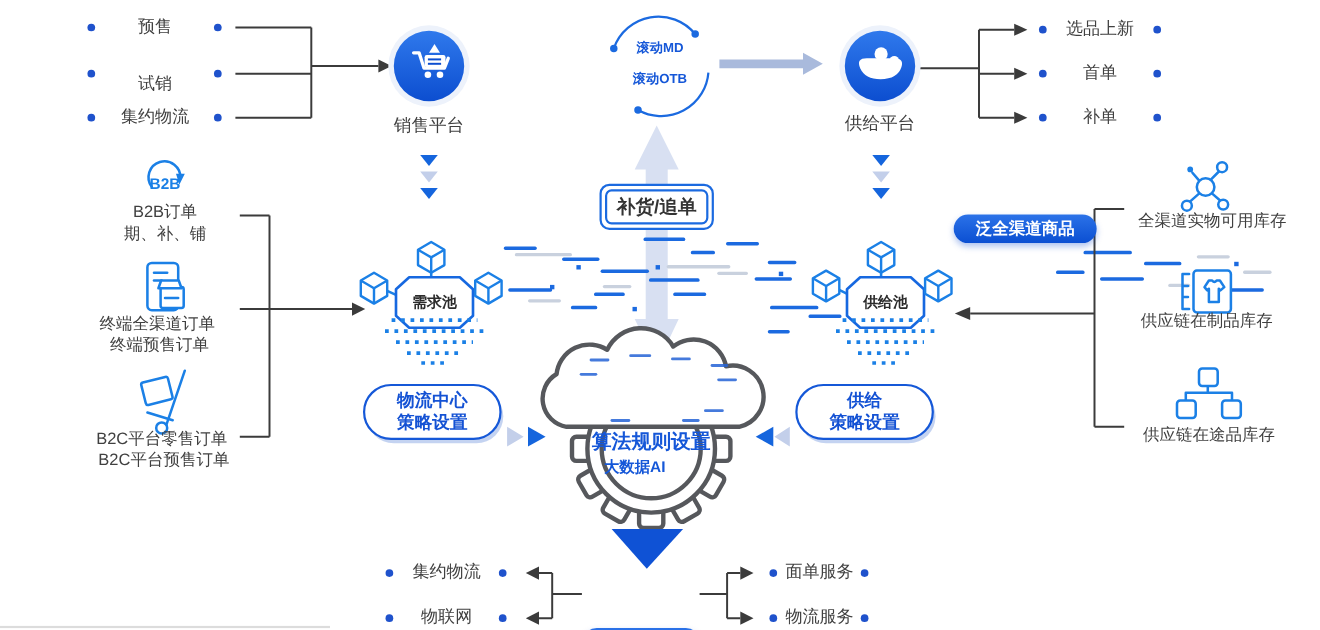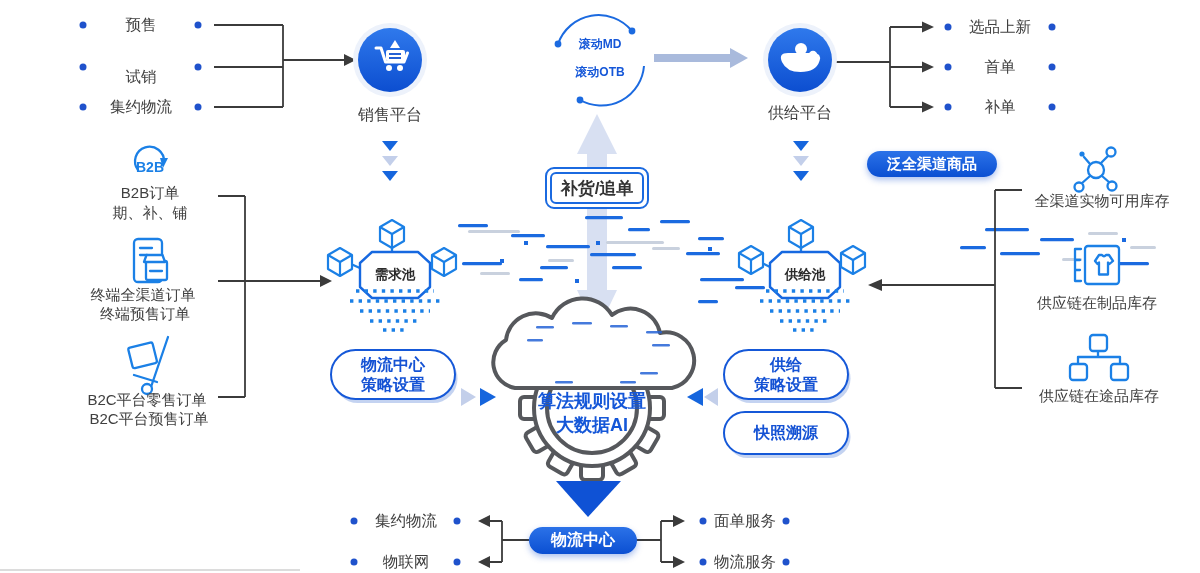--- a/index.html
+++ b/index.html
@@ -5,21 +5,21 @@
   html,body{margin:0;padding:0;background:#fff;}
   #stage{position:relative;width:1200px;height:573px;background:#fff;overflow:hidden;
          font-family:"Liberation Sans","DejaVu Sans",sans-serif;}
   #stage svg text{font-family:"Liberation Sans","DejaVu Sans",sans-serif;}
   .dot{position:absolute;width:7px;height:7px;border-radius:50%;background:#1F52CC;transform:translate(-50%,-50%);}
   .lbl{position:absolute;transform:translate(-50%,-50%);font-size:15.5px;color:#404040;white-space:nowrap;line-height:1.2;}
   .lbl.sm{font-size:15px;}
   .blue-bold{position:absolute;transform:translate(-50%,-50%);font-weight:bold;color:#1557D8;white-space:nowrap;}
   .pool-lbl{position:absolute;transform:translate(-50%,-50%);font-size:13.5px;font-weight:bold;color:#2b2b2b;white-space:nowrap;}
   .pill-solid{position:absolute;display:flex;align-items:center;justify-content:center;color:#fff;font-weight:bold;
-      background:linear-gradient(180deg,#2B72E8,#0B4FD2);box-shadow:0 3px 6px rgba(20,80,210,.35);white-space:nowrap;}
+      background:linear-gradient(180deg,#2B72E8,#0B4FD2);box-shadow:0 3px 6px rgba(20,80,210,.35);white-space:nowrap;margin-top:44px;}
   .pill-outline{position:absolute;display:flex;flex-direction:column;align-items:center;justify-content:center;
       background:#fff;border:2.5px solid #1558D8;border-radius:26px;color:#1452D4;font-weight:bold;font-size:16px;
       line-height:1.25;box-shadow:2.5px 4px 0 -1px rgba(21,80,200,.25);white-space:nowrap;}
   .dbox{position:absolute;background:#fff;border:2px solid #1b6ae0;border-radius:9px;padding:3px;}
   .dbox-inner{width:100%;height:100%;border:2px solid #1b6ae0;border-radius:6px;display:flex;align-items:center;
       justify-content:center;font-weight:bold;font-size:17px;color:#333;box-sizing:border-box;white-space:nowrap;}
   .tooth{fill:#fff;stroke:#56585C;stroke-width:4;}
   .ln{stroke:#3b3b3b;stroke-width:1.8;fill:none;}
   .ah{fill:#3b3b3b;}
   .dsh{fill:#1B6AE0;}
@@ -323,36 +323,33 @@
 
 <div class="pool-lbl" style="left:395px;top:275px">需求池</div>
 <div class="pool-lbl" style="left:805px;top:275px">供给池</div>
 
 <div class="dbox" style="left:545px;top:167px;width:104px;height:42px;box-sizing:border-box">
   <div class="dbox-inner">补货/追单</div>
 </div>
 
 
 <div class="blue-bold" style="left:592px;top:401px;font-size:18px">算法规则设置</div>
-<div class="blue-bold" style="left:592px;top:425px;font-size:18px">大数据AI</div>
+<div class="blue-bold" style="left:577px;top:425px;font-size:14px">大数据AI</div>
 
 <div class="pill-outline" style="left:330px;top:349px;width:122px;height:47px">
   <span>物流中心</span>
   <span>策略设置</span>
 </div>
 <div class="pill-outline" style="left:723px;top:349px;width:122px;height:47px">
   <span>供给</span>
   <span>策略设置</span>
 </div>
-<div class="pill-outline" style="left:723px;top:411px;width:122px;height:40px">
-  <span>快照溯源</span>
-</div>
 
 <div class="lbl sm" style="left:1102px;top:201px">全渠道实物可用库存</div>
-<div class="lbl sm" style="left:1097px;top:303px">供应链在制品库存</div>
+<div class="lbl sm" style="left:1097px;top:292px">供应链在制品库存</div>
 <div class="lbl sm" style="left:1099px;top:396px">供应链在途品库存</div>
 
 <div class="pill-solid" style="left:529px;top:527px;width:108px;height:27px;border-radius:15px;font-size:16px">物流中心</div>
 
 <span class="dot" style="left:354px;top:521px"></span>
 <div class="lbl" style="left:406px;top:521px">集约物流</div>
 <span class="dot" style="left:457px;top:521px"></span>
 <span class="dot" style="left:354px;top:562px"></span>
 <div class="lbl" style="left:406px;top:562px">物联网</div>
 <span class="dot" style="left:457px;top:562px"></span>

